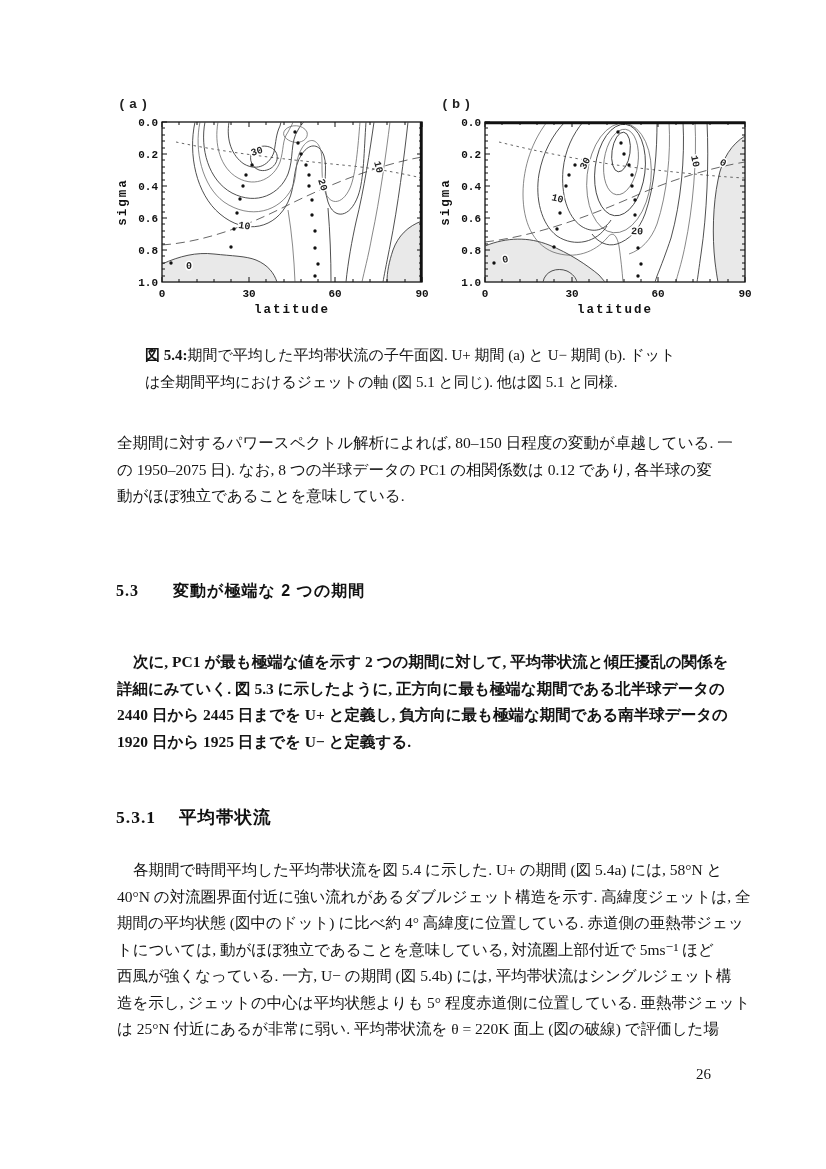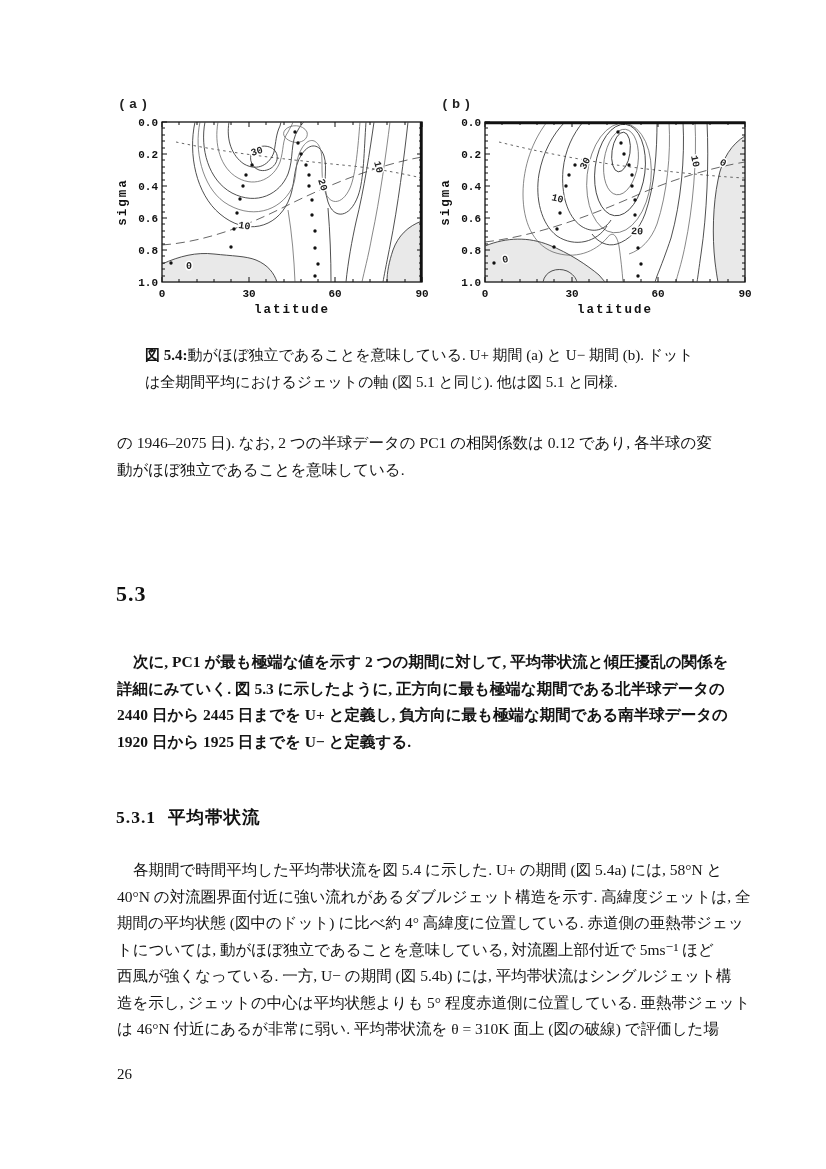--- a/index.html
+++ b/index.html
@@ -26,25 +26,25 @@
   .caption{position:absolute;left:145px;top:342px;width:572px;font-size:15px;line-height:26.5px;color:#141414;}
   .caption .tag{font-weight:700;}
   
   .para{position:absolute;left:117px;width:600px;font-size:15.5px;line-height:26.5px;color:#141414;}
   .para .line{white-space:nowrap;}
   .para .indent{padding-left:16px;}
   .p1{top:430px;}
   .p2{top:649px;font-weight:bold;}
   .p3{top:857px;}
   .sec{position:absolute;left:116px;display:flex;align-items:baseline;color:#111;font-weight:700;}
-  .sec-main{top:581px;font-size:22px;gap:34px;}
-  .sec-sub{top:805px;font-size:17.5px;gap:12px;text-align:center;}
+  .sec-main{top:581px;font-size:16px;gap:34px;}
+  .sec-sub{top:805px;font-size:17.5px;gap:23px;text-align:center;}
   .sec .num{font-family:"Liberation Serif","DejaVu Serif",serif;letter-spacing:1px;}
   .sec .jtitle{font-family:"Liberation Sans","DejaVu Sans",sans-serif;letter-spacing:1px;}
-  .pageno{position:absolute;top:1066px;left:117px;width:594px;text-align:left;font-size:15px;color:#141414;}
+  .pageno{position:absolute;top:1066px;left:117px;width:594px;text-align:right;font-size:15px;color:#141414;}
 </style>
 </head>
 <body>
 
 <div class="page">
 
   <svg class="panel panel-a" width="335" height="235" viewBox="0 0 335 235">
     <defs>
         <clipPath id="clip-a">
           <rect x="50.5" y="32.5" width="259" height="159"></rect>
@@ -205,31 +205,33 @@
       <text class="tick" x="50" y="207" text-anchor="middle">0</text>
       <text class="tick" x="137" y="207" text-anchor="middle">30</text>
       <text class="tick" x="223" y="207" text-anchor="middle">60</text>
       <text class="tick" x="310" y="207" text-anchor="middle">90</text>
       <text class="axl" x="180" y="223" text-anchor="middle">latitude</text>
       <text class="axl" x="14" y="112" text-anchor="middle" transform="rotate(-90 14 112)">sigma</text>
     </g>
   </svg>
 
   <div class="caption">
-    <div class="line"><span class="tag">図 5.4:</span><span>動がほぼ独立であることを意味している. U+ 期間 (a) と U− 期間 (b). ドット</span></div>
+    <div class="line"><span class="tag">図 5.4:</span><span>期間で平均した平均帯状流の子午面図. U+ 期間 (a) と U− 期間 (b). ドット</span></div>
     <div class="line">は全期間平均におけるジェットの軸 (図 5.1 と同じ). 他は図 5.1 と同様.</div>
   </div>
 
   <div class="para p1">
-    <div class="line">の 1946–2075 日). なお, 2 つの半球データの PC1 の相関係数は 0.12 であり, 各半球の変</div>
+    <div class="line">全期間に対するパワースペクトル解析によれば, 80–150 日程度の変動が卓越している. 一</div>
+    <div class="line">の 1950–2075 日). なお, 8 つの半球データの PC1 の相関係数は 0.12 であり, 各半球の変</div>
     <div class="line">動がほぼ独立であることを意味している.</div>
   </div>
 
   <div class="sec sec-main">
     <span class="num">5.3</span>
+    <span class="jtitle">変動が極端な 2 つの期間</span>
   </div>
 
   <div class="para p2">
     <div class="line indent">次に, PC1 が最も極端な値を示す 2 つの期間に対して, 平均帯状流と傾圧擾乱の関係を</div>
     <div class="line">詳細にみていく. 図 5.3 に示したように, 正方向に最も極端な期間である北半球データの</div>
     <div class="line">2440 日から 2445 日までを U+ と定義し, 負方向に最も極端な期間である南半球データの</div>
     <div class="line">1920 日から 1925 日までを U− と定義する.</div>
   </div>
 
   <div class="sec sec-sub">
@@ -237,17 +239,17 @@
     <span class="jtitle">平均帯状流</span>
   </div>
 
   <div class="para p3">
     <div class="line indent">各期間で時間平均した平均帯状流を図 5.4 に示した. U+ の期間 (図 5.4a) には, 58°N と</div>
     <div class="line">40°N の対流圏界面付近に強い流れがあるダブルジェット構造を示す. 高緯度ジェットは, 全</div>
     <div class="line">期間の平均状態 (図中のドット) に比べ約 4° 高緯度に位置している. 赤道側の亜熱帯ジェッ</div>
     <div class="line">トについては, 動がほぼ独立であることを意味している, 対流圏上部付近で 5ms⁻¹ ほど</div>
     <div class="line">西風が強くなっている. 一方, U− の期間 (図 5.4b) には, 平均帯状流はシングルジェット構</div>
     <div class="line">造を示し, ジェットの中心は平均状態よりも 5° 程度赤道側に位置している. 亜熱帯ジェット</div>
-    <div class="line">は 46°N 付近にあるが非常に弱い. 平均帯状流を θ = 310K 面上 (図の破線) で評価した場</div>
+    <div class="line">は 25°N 付近にあるが非常に弱い. 平均帯状流を θ = 220K 面上 (図の破線) で評価した場</div>
   </div>
 
   <div class="pageno">26</div>
 </div>
 
 </body></html>

